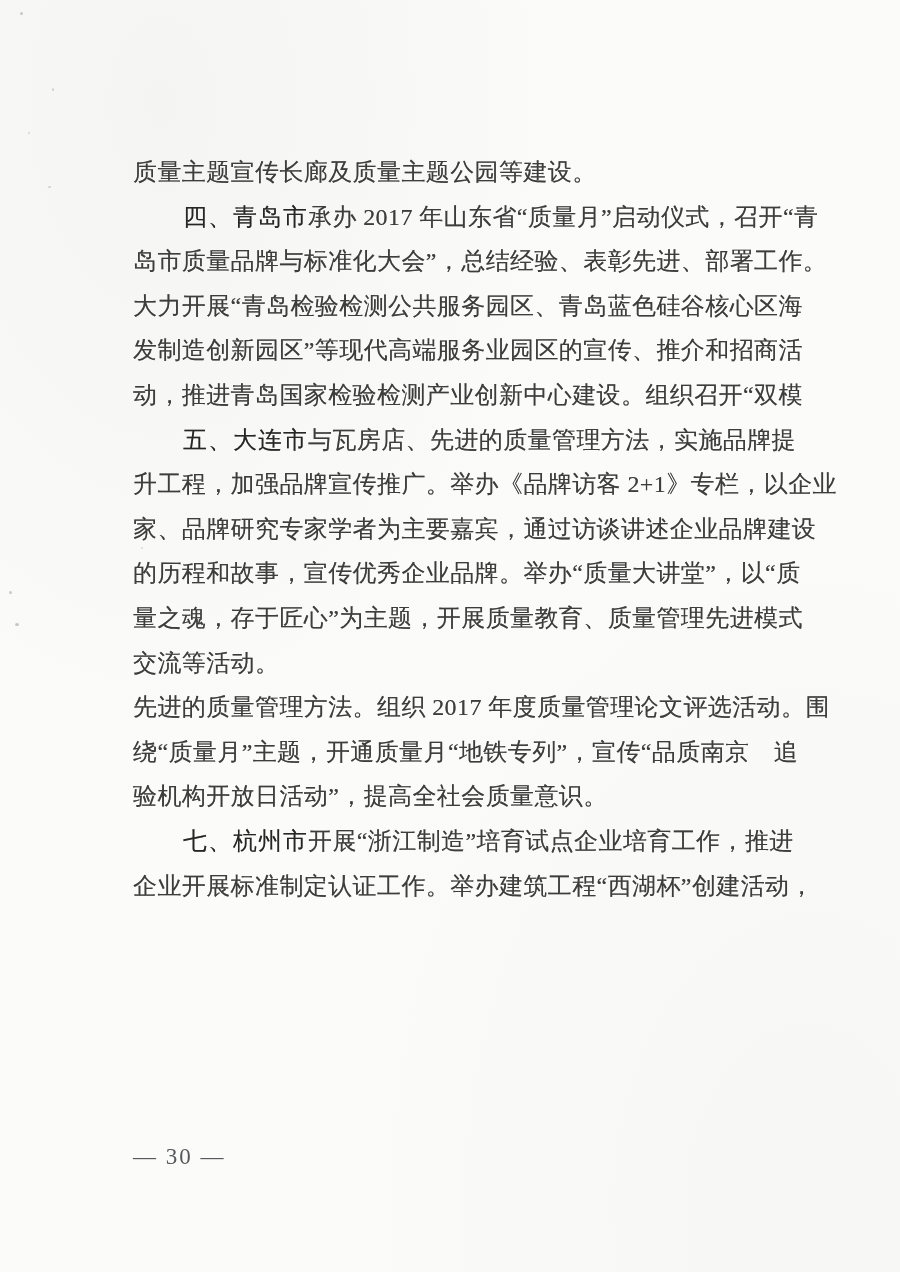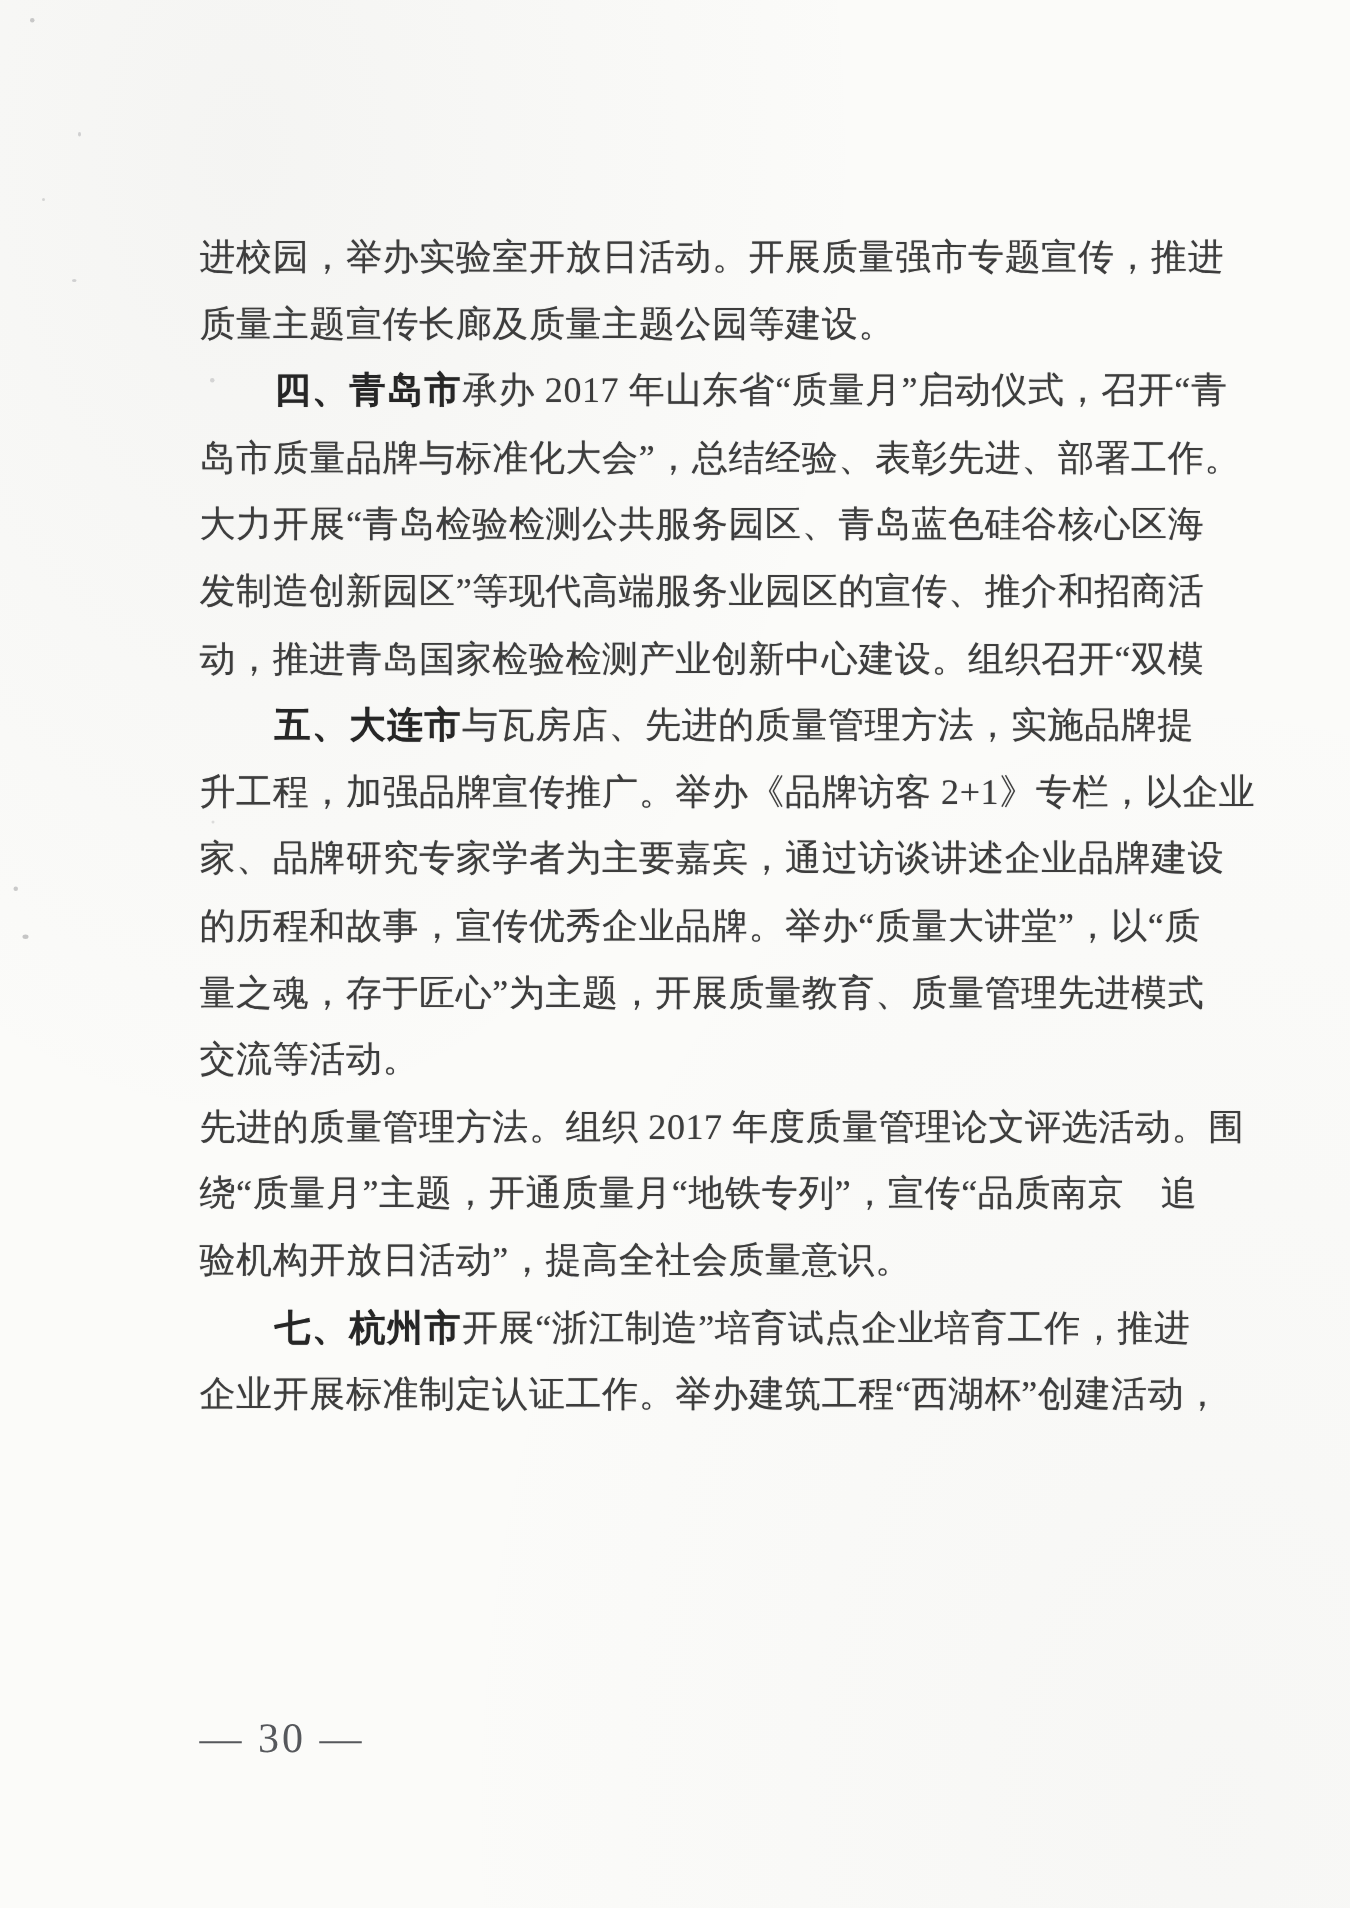--- a/index.html
+++ b/index.html
@@ -34,30 +34,30 @@
     text-align: justify;
   }
   .paragraph { margin: 0; }
   .line {
     height: 44.6px;
     white-space: pre;
     text-shadow: 0 0 0.6px rgba(70,70,70,0.55); 
   }
   .line.indent { padding-left: 50px; }
   .lead-bold {
-    font-weight: 700;
+    font-weight: 400;
     color: var(--bold-color, #262626);
     font-family: "Liberation Sans", "DejaVu Sans", sans-serif;
     letter-spacing: 1px;
   }
   .page-footer {
     position: absolute;
     left: 133px;
     top: 1144px;
-    font-size: 28px;
+    font-size: 23px;
     letter-spacing: 2px;
     color: var(--footer-color, #56585c);
     white-space: pre;
   }
   
   .speck {
     position: absolute;
     border-radius: 50%;
     background: rgba(75, 75, 80, 0.55);
   }
@@ -78,21 +78,20 @@
   <span class="speck s2"></span>
   <span class="speck s3"></span>
   <span class="speck s4"></span>
   <span class="speck s5"></span>
   <span class="speck s6"></span>
   <span class="speck s7"></span>
   <span class="speck s8"></span>
 
   <div class="text-block" id="doc-body">
       <div class="paragraph">
-        <div class="line"><span>进校园，举办实验室开放日活动。开展质量强市专题宣传，推进</span></div>
         <div class="line"><span>质量主题宣传长廊及质量主题公园等建设。</span></div>
       </div>
       <div class="paragraph">
         <div class="line indent"><span class="lead-bold">四、青岛市</span><span>承办 2017 年山东省“质量月”启动仪式，召开“青</span></div>
         <div class="line"><span>岛市质量品牌与标准化大会”，总结经验、表彰先进、部署工作。</span></div>
         <div class="line"><span>大力开展“青岛检验检测公共服务园区、青岛蓝色硅谷核心区海</span></div>
         <div class="line"><span>发制造创新园区”等现代高端服务业园区的宣传、推介和招商活</span></div>
         <div class="line"><span>动，推进青岛国家检验检测产业创新中心建设。组织召开“双模</span></div>
       </div>
       <div class="paragraph">

